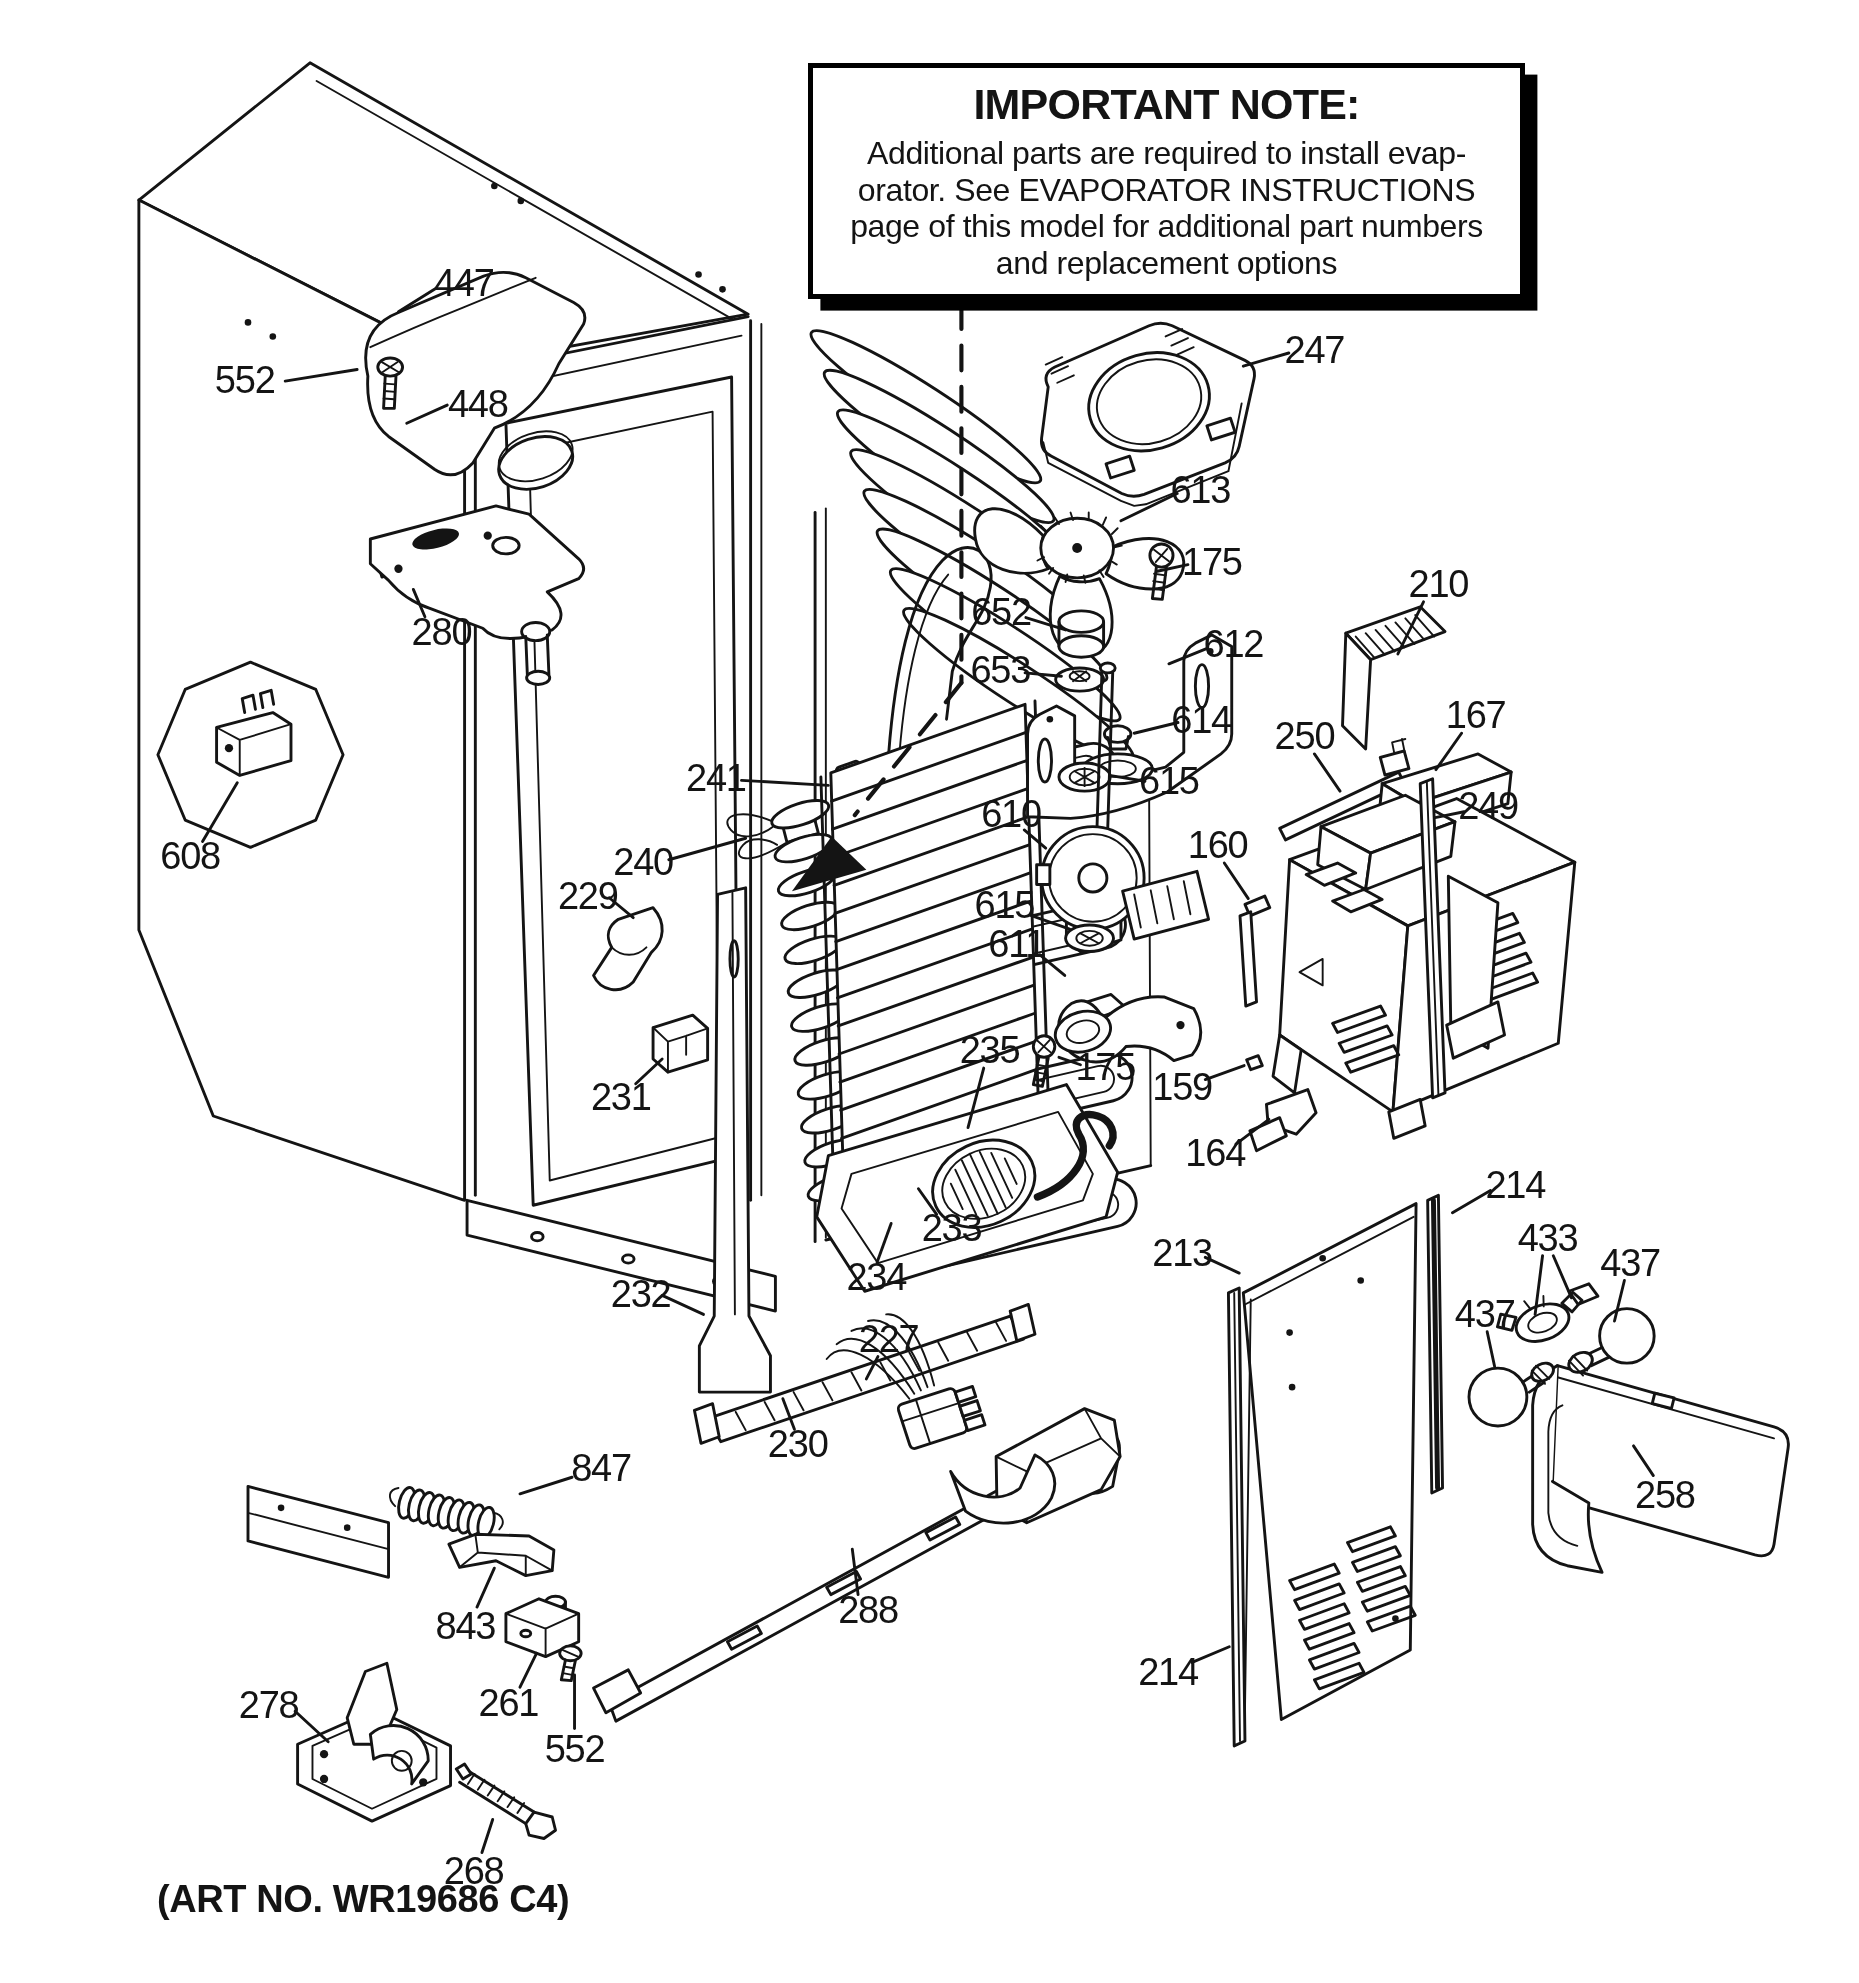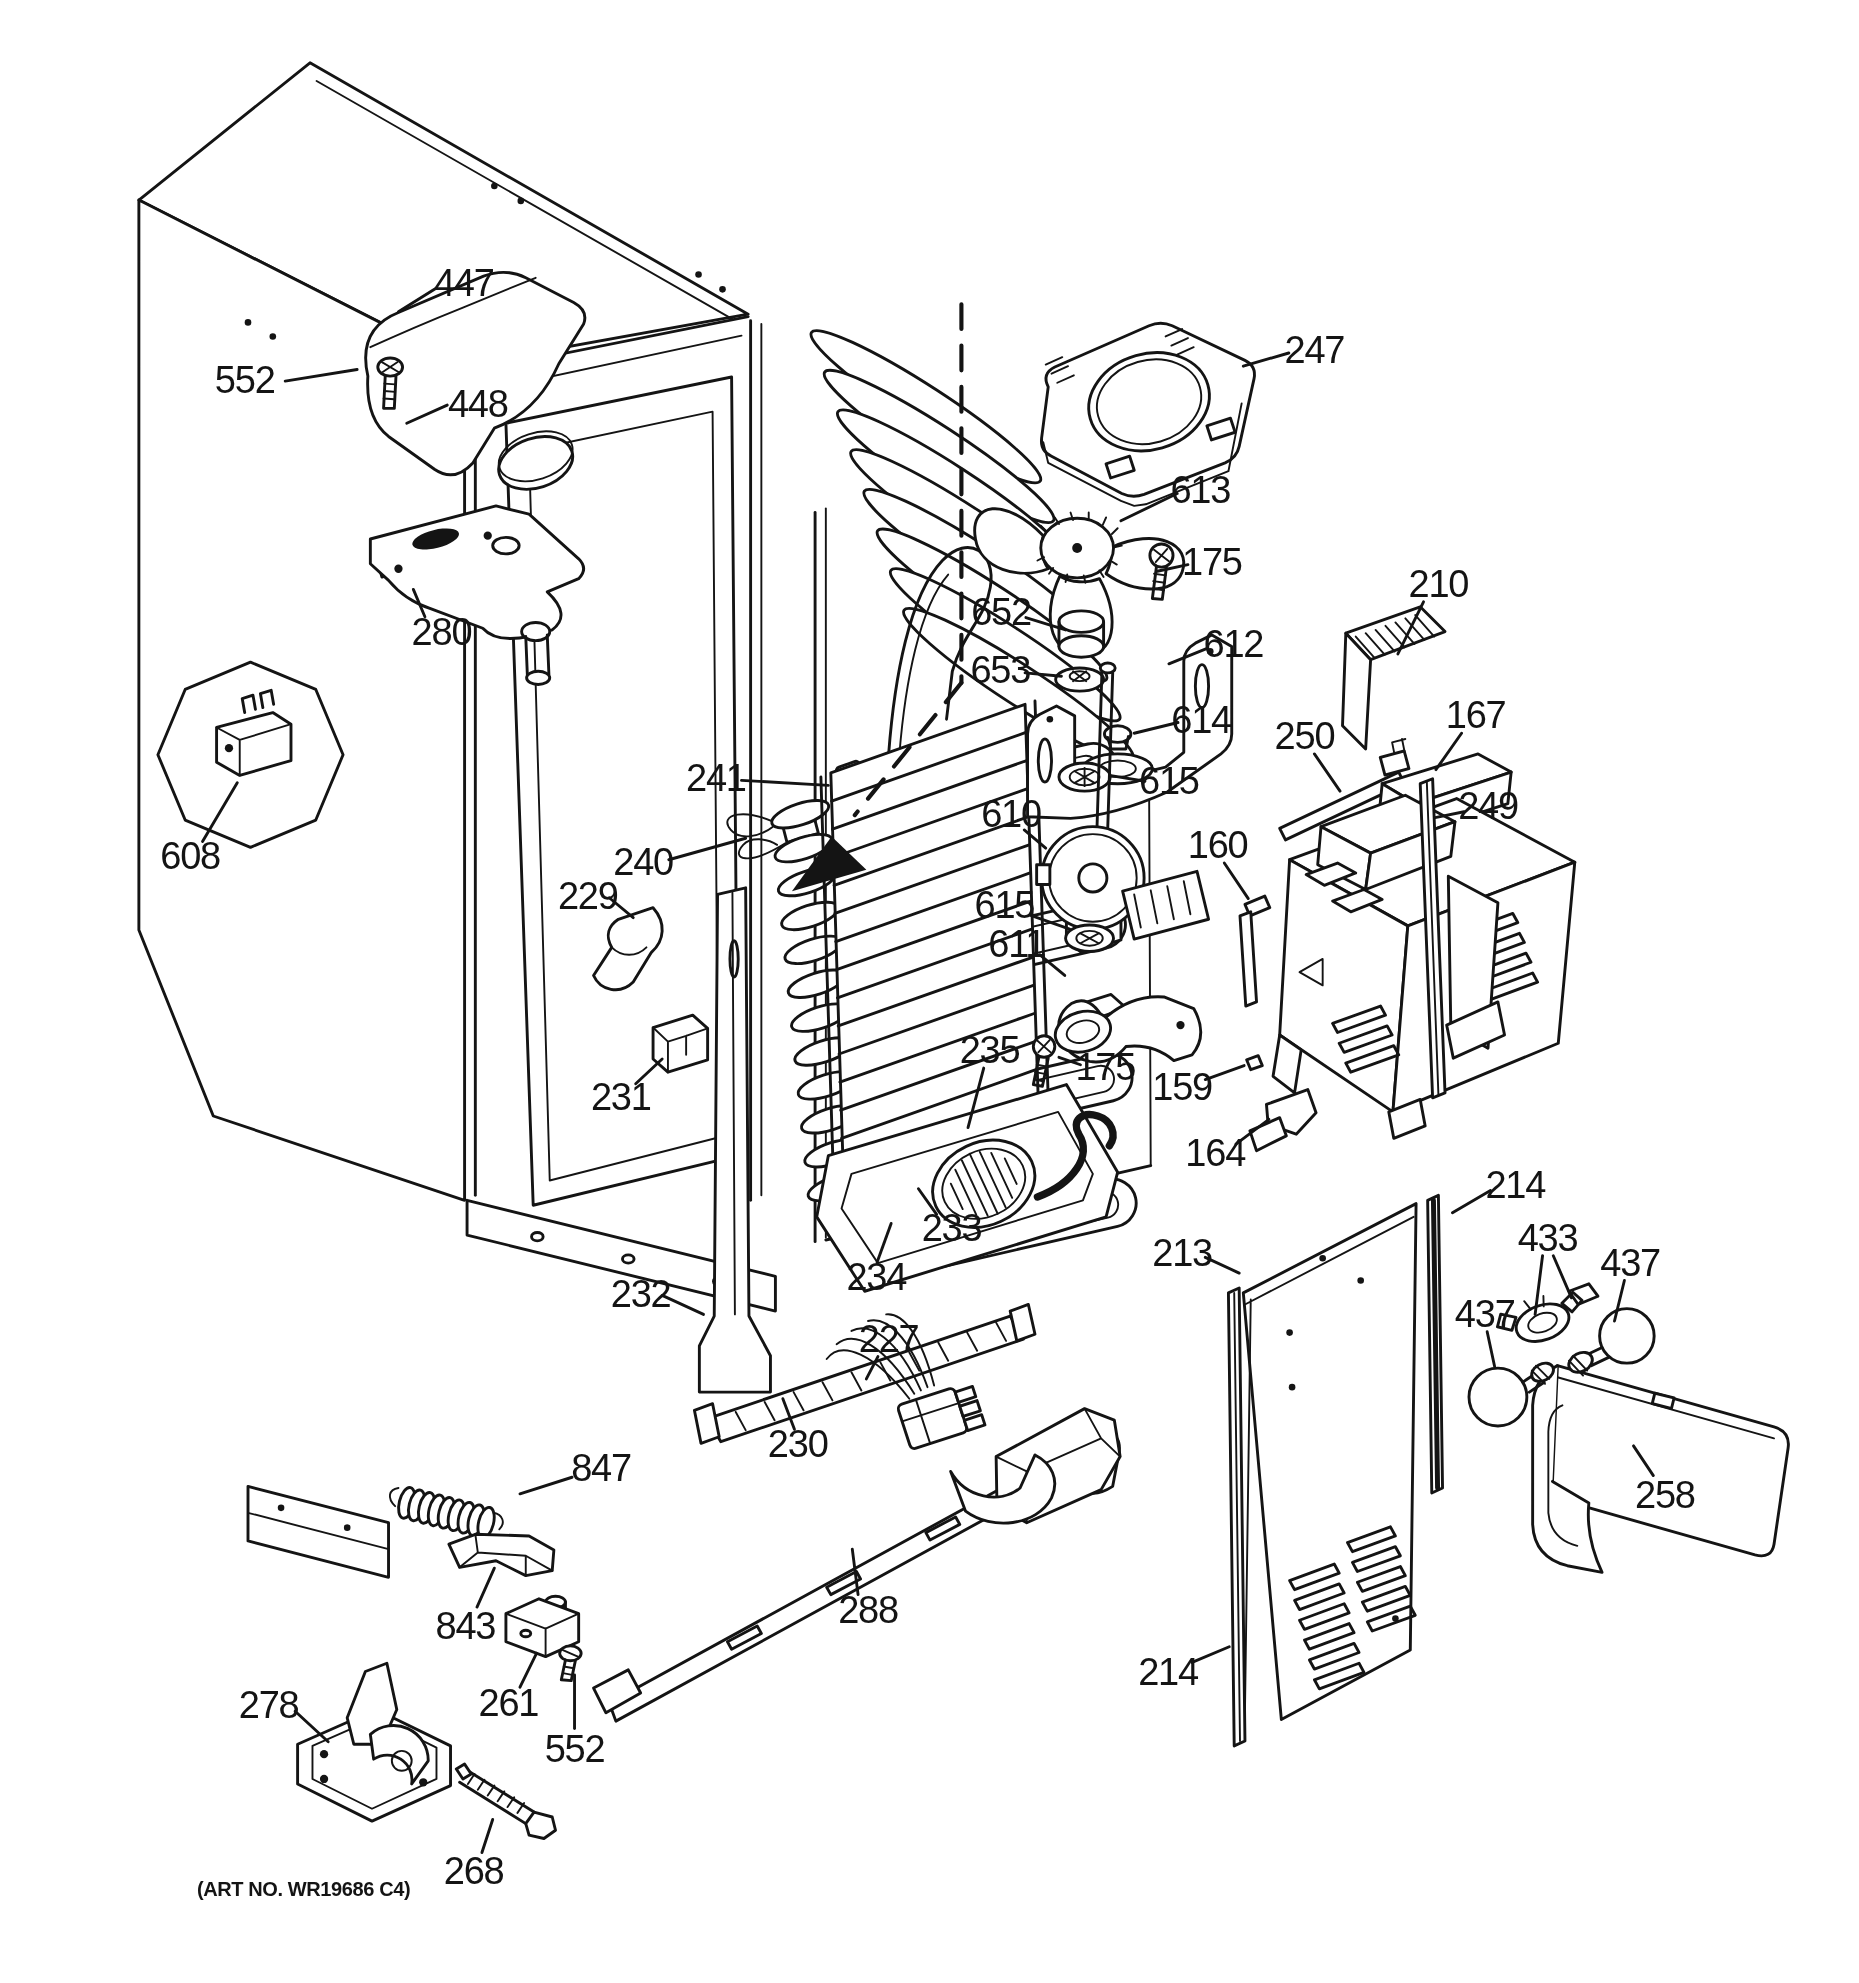--- a/index.html
+++ b/index.html
@@ -14,22 +14,22 @@
   #diagram .thick{stroke-width:6;}
   #diagram .dash{stroke-dasharray:30 20;stroke-width:5;}
   .part-label{font-family:"Liberation Sans",sans-serif;font-size:46px;fill:#141414;
         text-anchor:middle;letter-spacing:-1.5px;}
   .leader{stroke:#141414;stroke-width:3.5;fill:none;}
   .note-box{position:absolute;left:808px;top:63px;width:674px;min-height:192px;
         background:#fff;border:5px solid #000;box-shadow:12.4px 11.6px 0 #000;
         padding:8.3px 16.5px 13.2px 16.5px;text-align:center;z-index:5;}
   .note-title{font-size:43px;font-weight:bold;letter-spacing:-0.8px;margin:3.3px 0 6.6px 0;}
   .note-line{font-size:32px;line-height:1.14;letter-spacing:-0.4px;}
-  .art-no{position:absolute;left:157px;top:1878px;font-size:20px;font-weight:bold;
-        letter-spacing:-0.4px;margin-left:40px;}
+  .art-no{position:absolute;left:157px;top:1878px;font-size:38px;font-weight:bold;
+        letter-spacing:-0.4px;}
 </style>
 </head>
 <body>
 
 <div class="page">
 
   <svg id="diagram" width="1860" height="1984" viewBox="0 0 2250 2400">
 
     <g>
       <path class="wfill" d="M168,242 L375,76 L905,380 L562,442 Z"></path>
@@ -578,16 +578,23 @@
         <text x="1430" y="1531" class="part-label">213</text>
         <text x="1833" y="1449" class="part-label">214</text>
         <text x="1413" y="2038" class="part-label">214</text>
         <text x="1872" y="1513" class="part-label">433</text>
         <text x="1972" y="1543" class="part-label">437</text>
         <text x="1796" y="1605" class="part-label">437</text>
         <text x="2014" y="1824" class="part-label">258</text>
       </g>
   </svg>
 
+  <div class="note-box">
+    <div class="note-title">IMPORTANT NOTE:</div>
+    <div class="note-line">Additional parts are required to install evap-</div>
+    <div class="note-line">orator.  See EVAPORATOR INSTRUCTIONS</div>
+    <div class="note-line">page of this model for additional part numbers</div>
+    <div class="note-line">and replacement options</div>
+  </div>
 
   <div class="art-no">(ART NO. WR19686 C4)</div>
 </div>
 
 
 </body></html>

